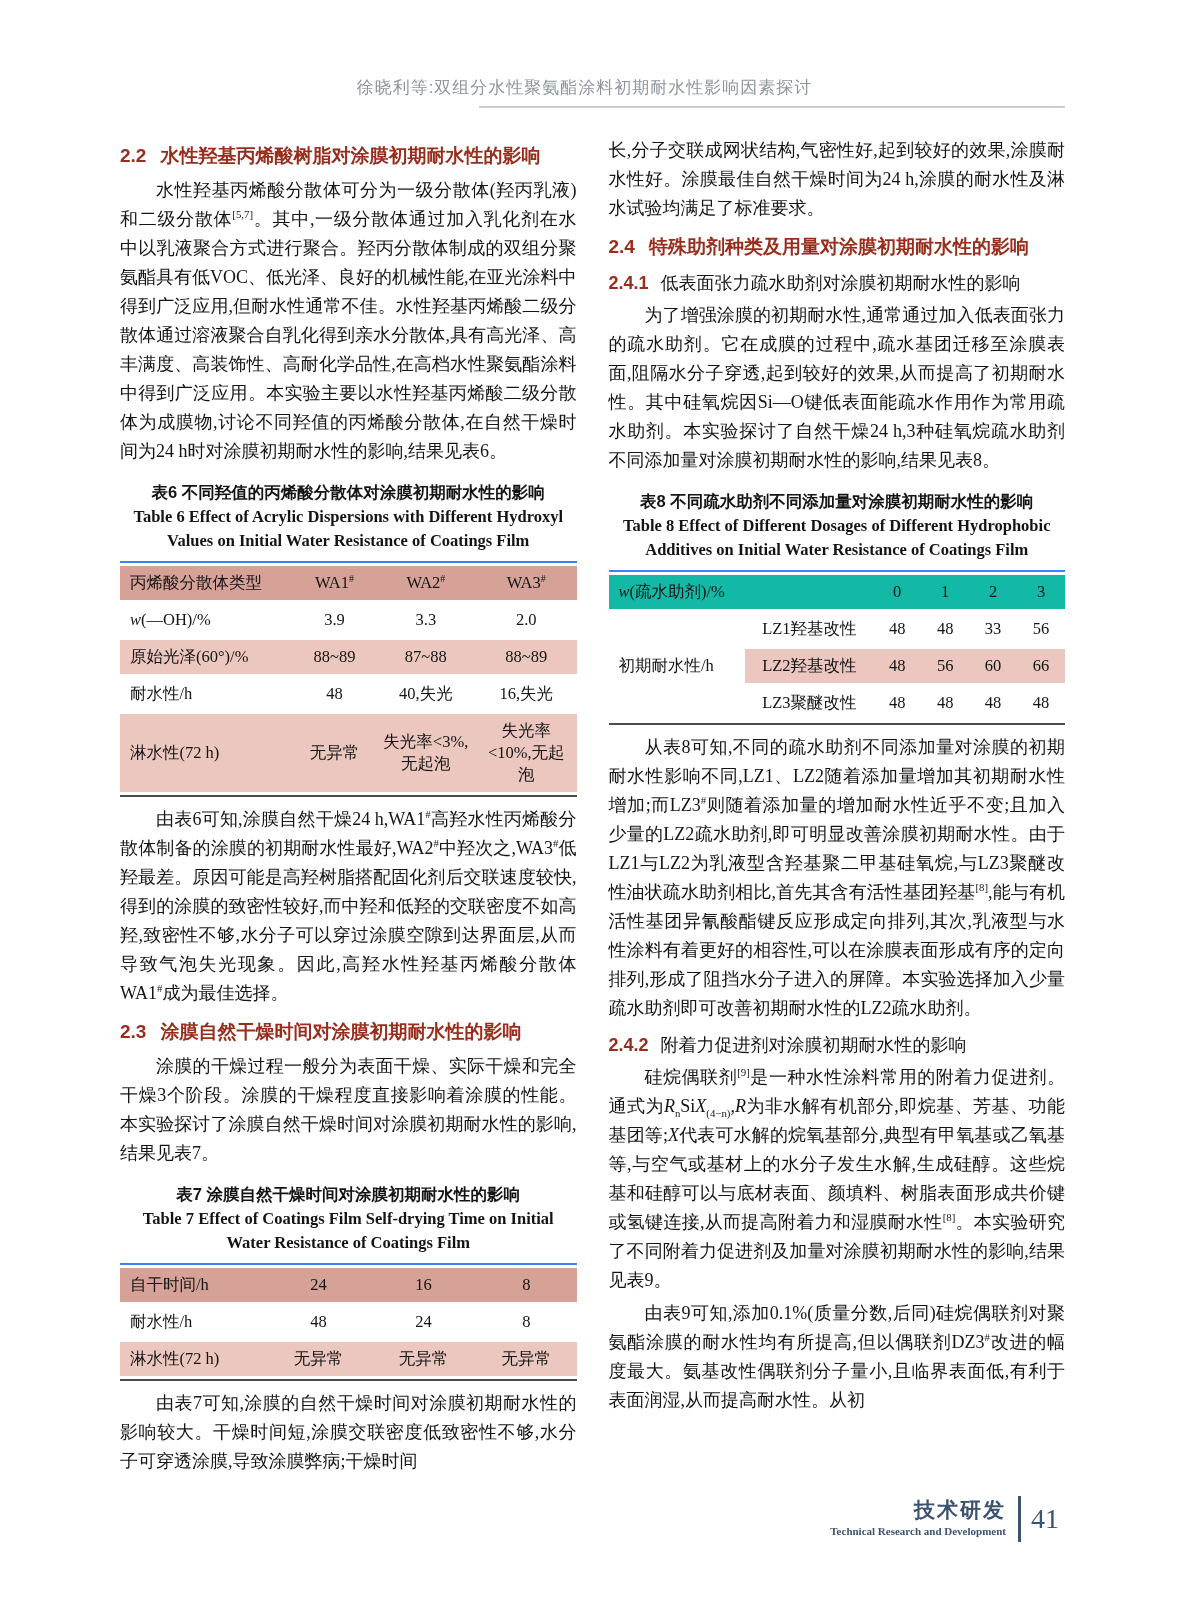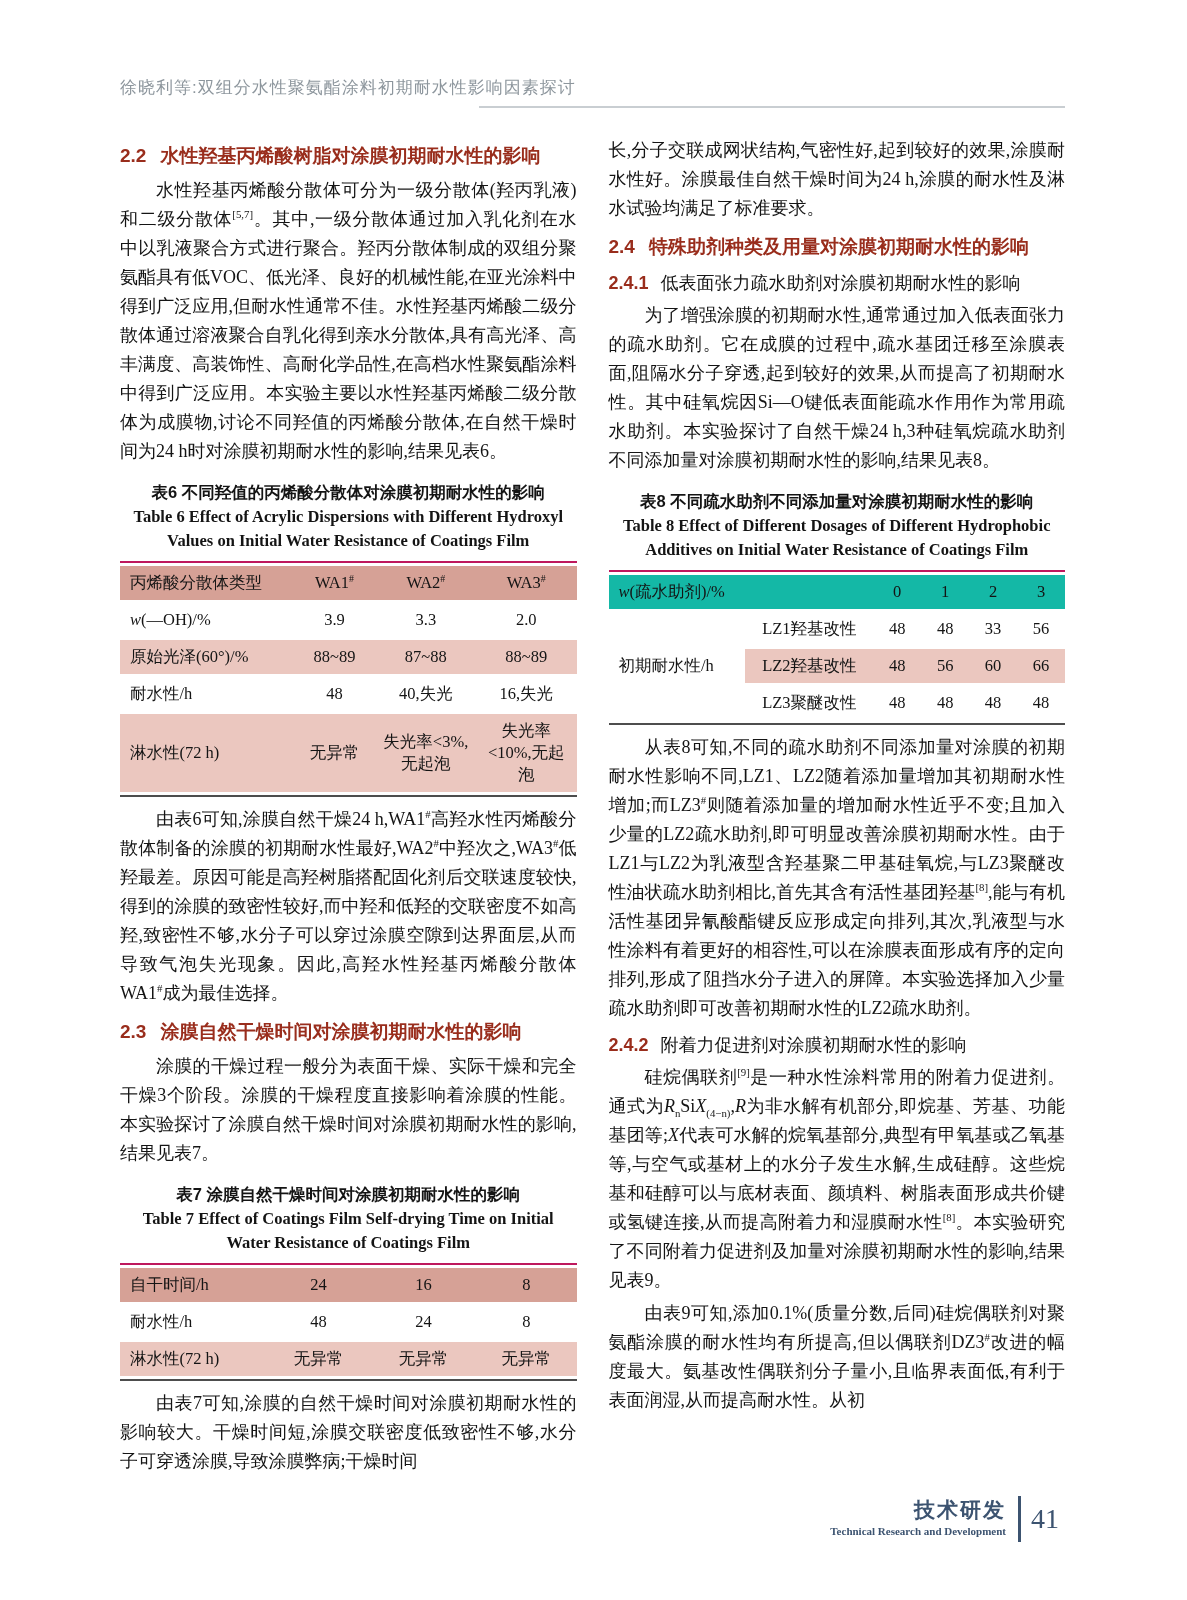--- a/index.html
+++ b/index.html
@@ -9,21 +9,21 @@
     background:#ffffff;
     overflow:hidden;
     color:#141414;
     font-family:"Liberation Serif","DejaVu Serif",serif;
   }
   
   .running-header{
     margin:76px 122px 0 120px;
   }
   .running-header .rh-text{
-    text-align:left;
+    text-align:center;
     padding-right:16px;
     padding-bottom:7px;
     font-size:17px;
     color:#8d969d;
     font-family:"Liberation Sans","DejaVu Sans",sans-serif;
     letter-spacing:1px;
   }
   .running-header .rh-rule{
     margin-left:38%;
     border-bottom:2px solid #c9ced2;
@@ -78,21 +78,21 @@
     font-family:"Liberation Serif","DejaVu Serif",serif;
     font-weight:bold;
     font-size:16.5px;
     line-height:24px;
   }
   
   table.data{
     width:100%;
     border-collapse:separate;
     border-spacing:0 3px;
-    border-top:2px solid #be185d;
+    border-top:2px solid #3b82f6;
     border-bottom:2px solid #4d4d4d;
     font-size:16.5px;
     margin:0 0 8px 0;
   }
   table.data td{
     padding:6px 4px;
     text-align:center;
     line-height:22px;
   }
   table.data td.rowhead{text-align:left;padding-left:10px;}

